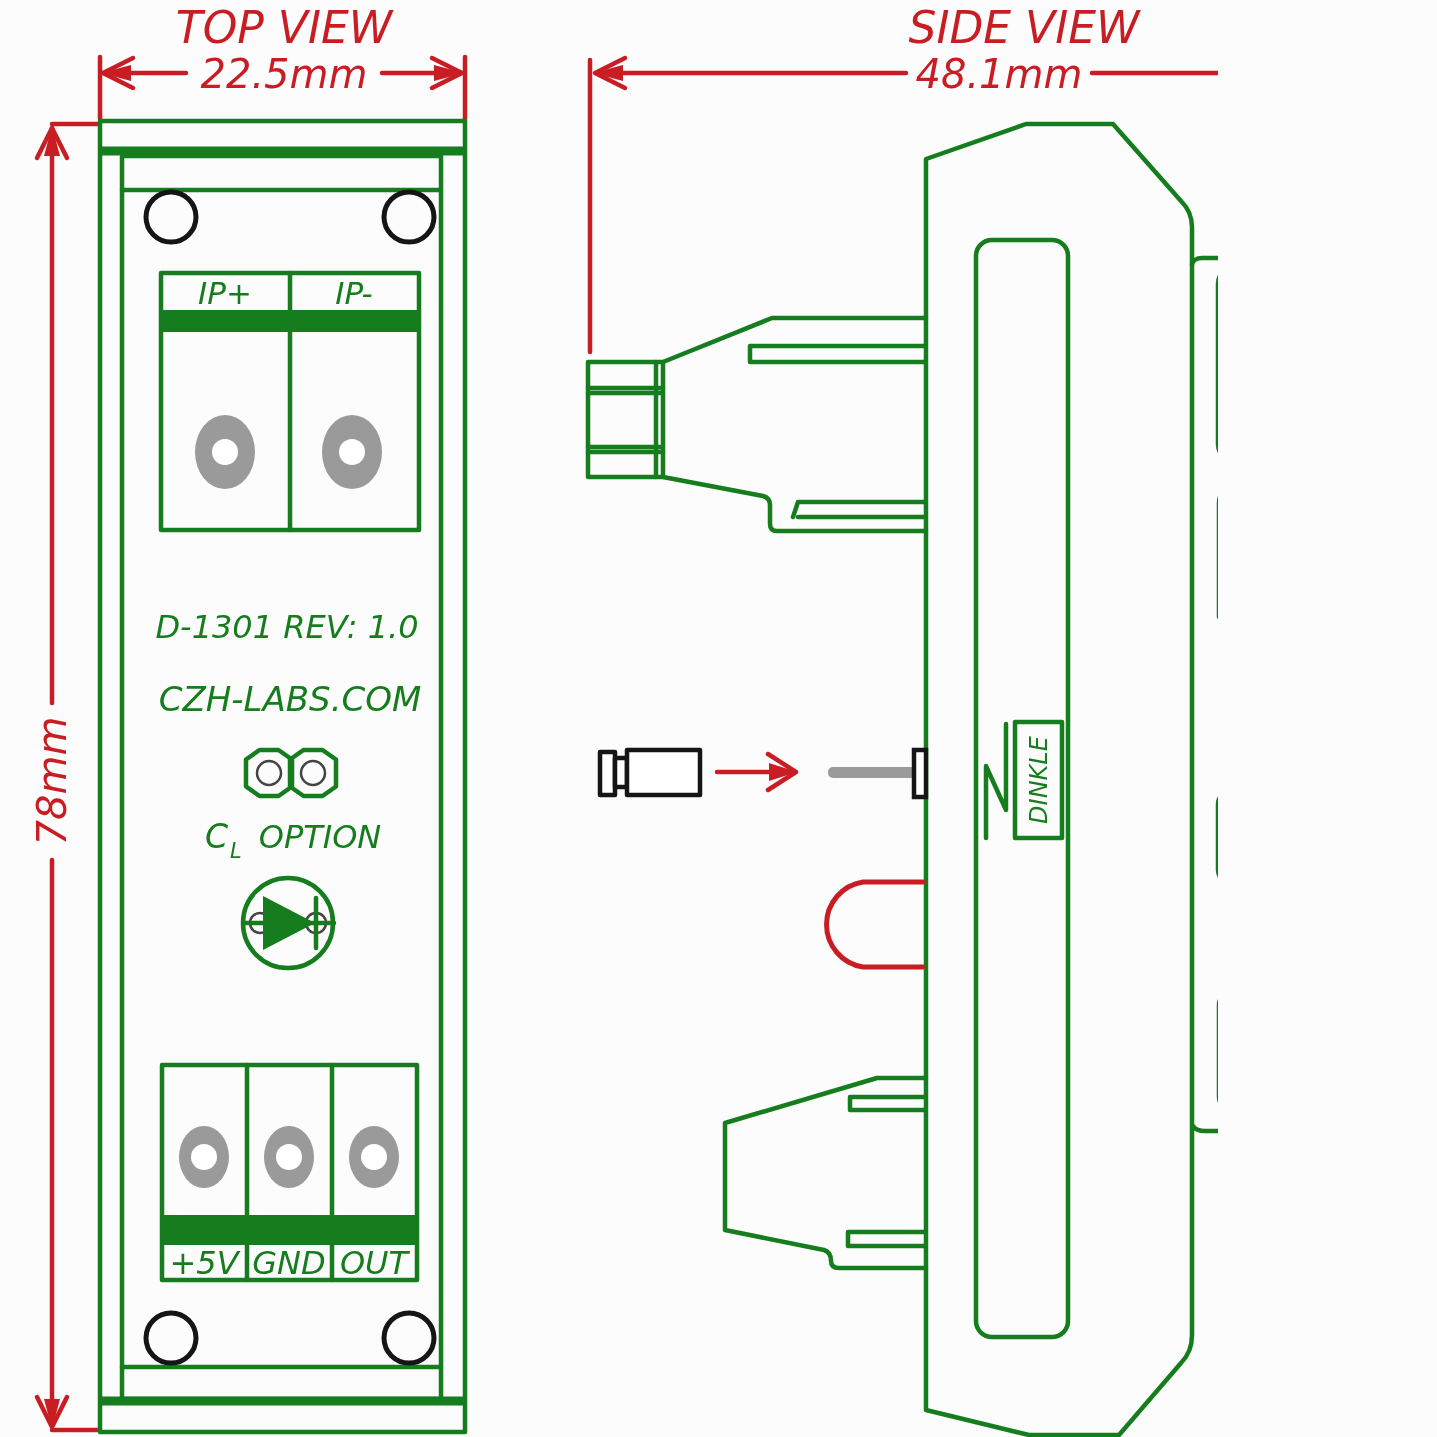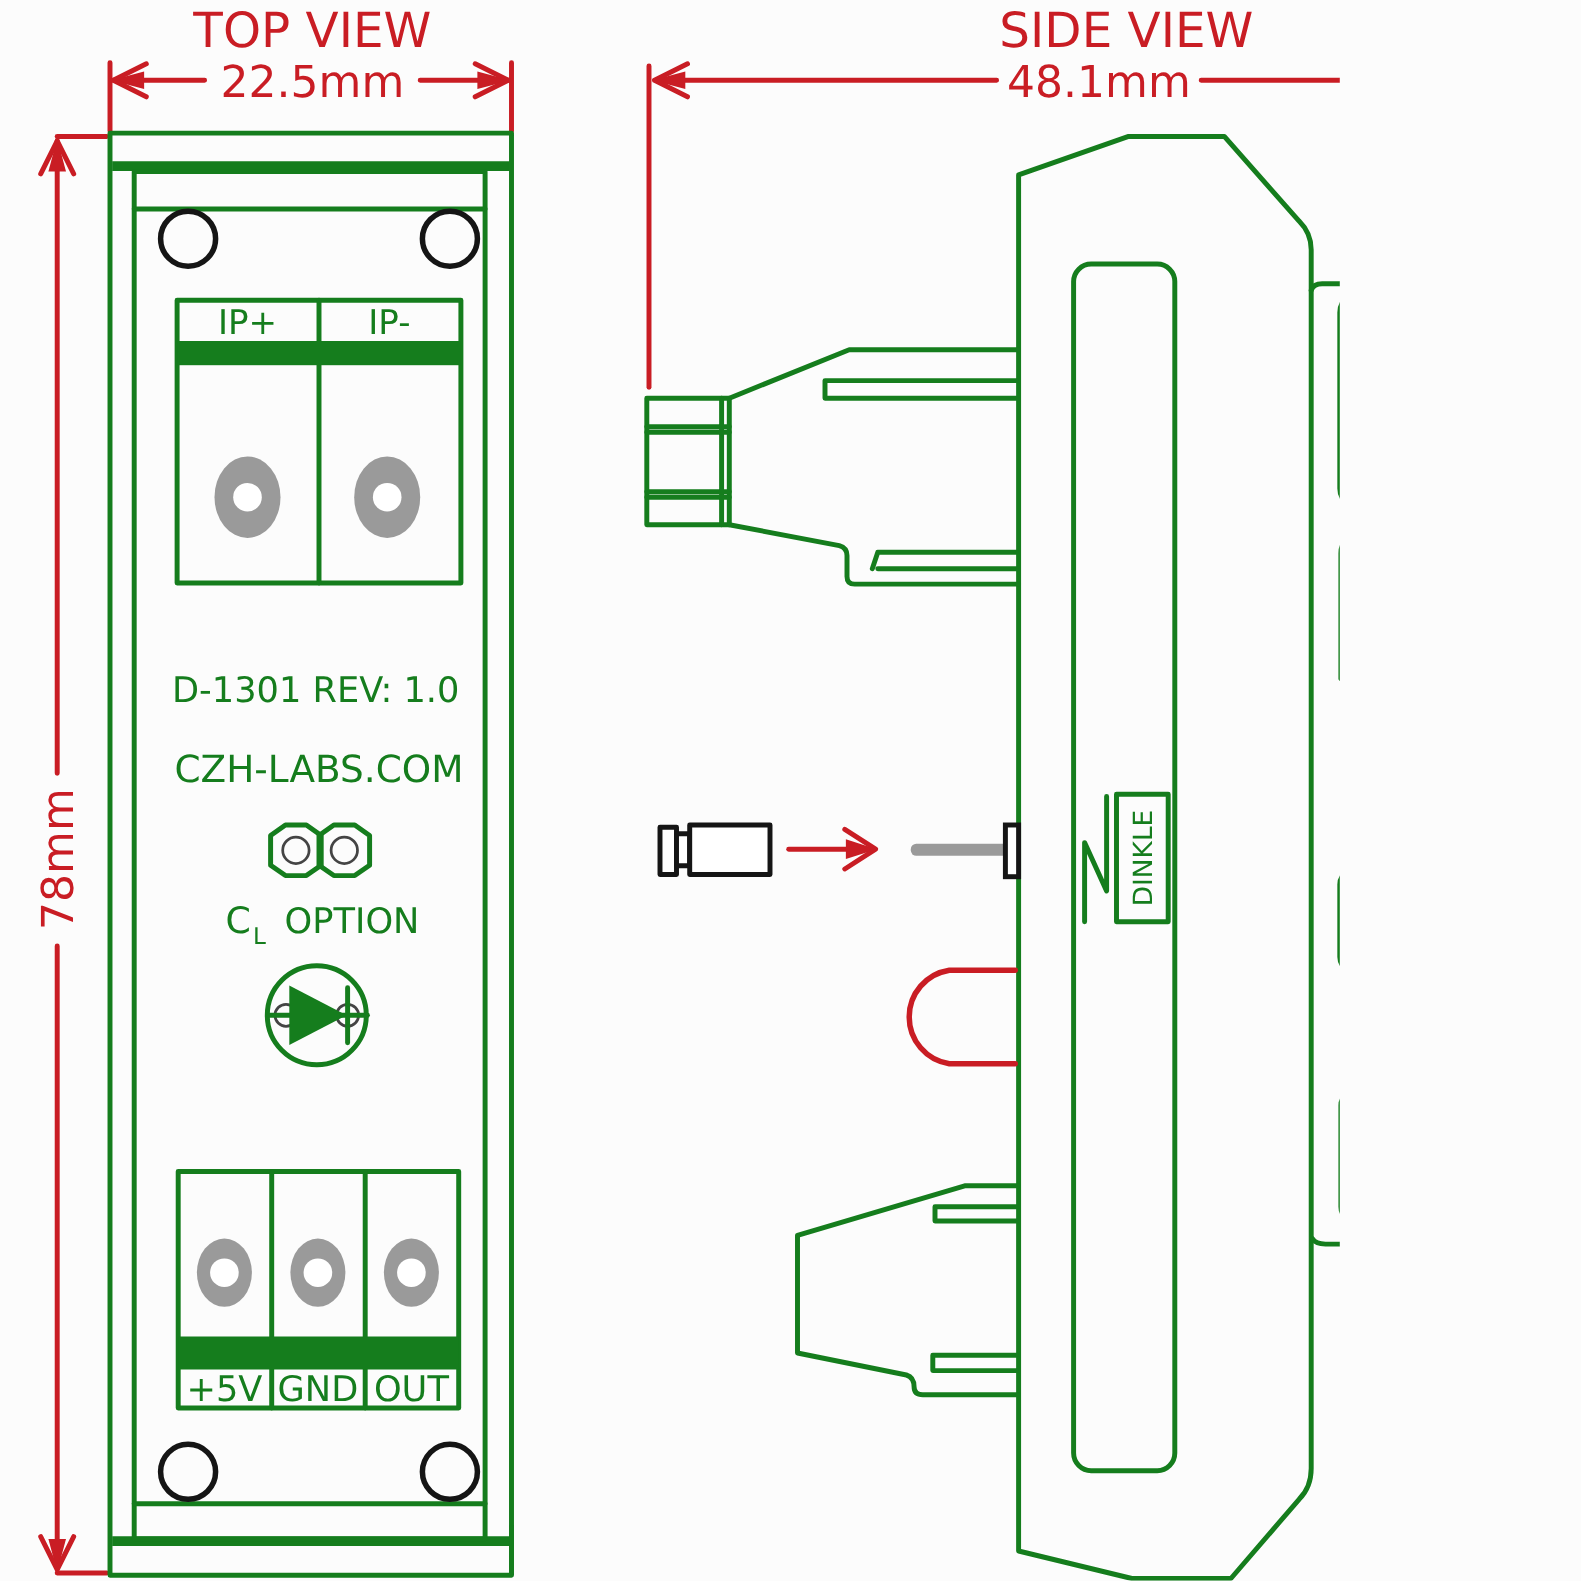--- a/index.html
+++ b/index.html
@@ -1,19 +1,19 @@
 <!DOCTYPE html>
 <html style="--green: #157d1d; --red: #c91d24; --gray: #9a9a9a; --black: #151515;"><head>
 <meta charset="utf-8">
 <style>
   :root{
     --green:#157d1d; --red:#c91d24; --gray:#9a9a9a; --black:#151515; --bg:#fcfcfc;
   }
   html,body{margin:0;padding:0;background:var(--bg);}
-  .page{width:1218px;height:1437px;position:relative;background:var(--bg);overflow:hidden;}
+  .page{width:1218px;height:1437px;position:relative;background:var(--bg);overflow:hidden;font-style:italic;}
   svg{display:block;}
   text{font-family:"DejaVu Sans","Liberation Sans",sans-serif;}
   .gl{stroke:var(--green);fill:none;stroke-width:4.5;stroke-linejoin:round;stroke-linecap:round;}
   .gl-thick{stroke:var(--green);fill:none;stroke-width:9;}
   .gfill{fill:var(--green);stroke:none;}
   .rl{stroke:var(--red);fill:none;stroke-width:4.5;stroke-linejoin:round;stroke-linecap:round;}
   .rfill{fill:var(--red);stroke:none;}
   .bl{stroke:var(--black);fill:#ffffff;stroke-width:4.5;stroke-linejoin:round;}
   .blc{stroke:var(--black);fill:none;stroke-width:5;}
   .grayfill{fill:var(--gray);stroke:none;}

